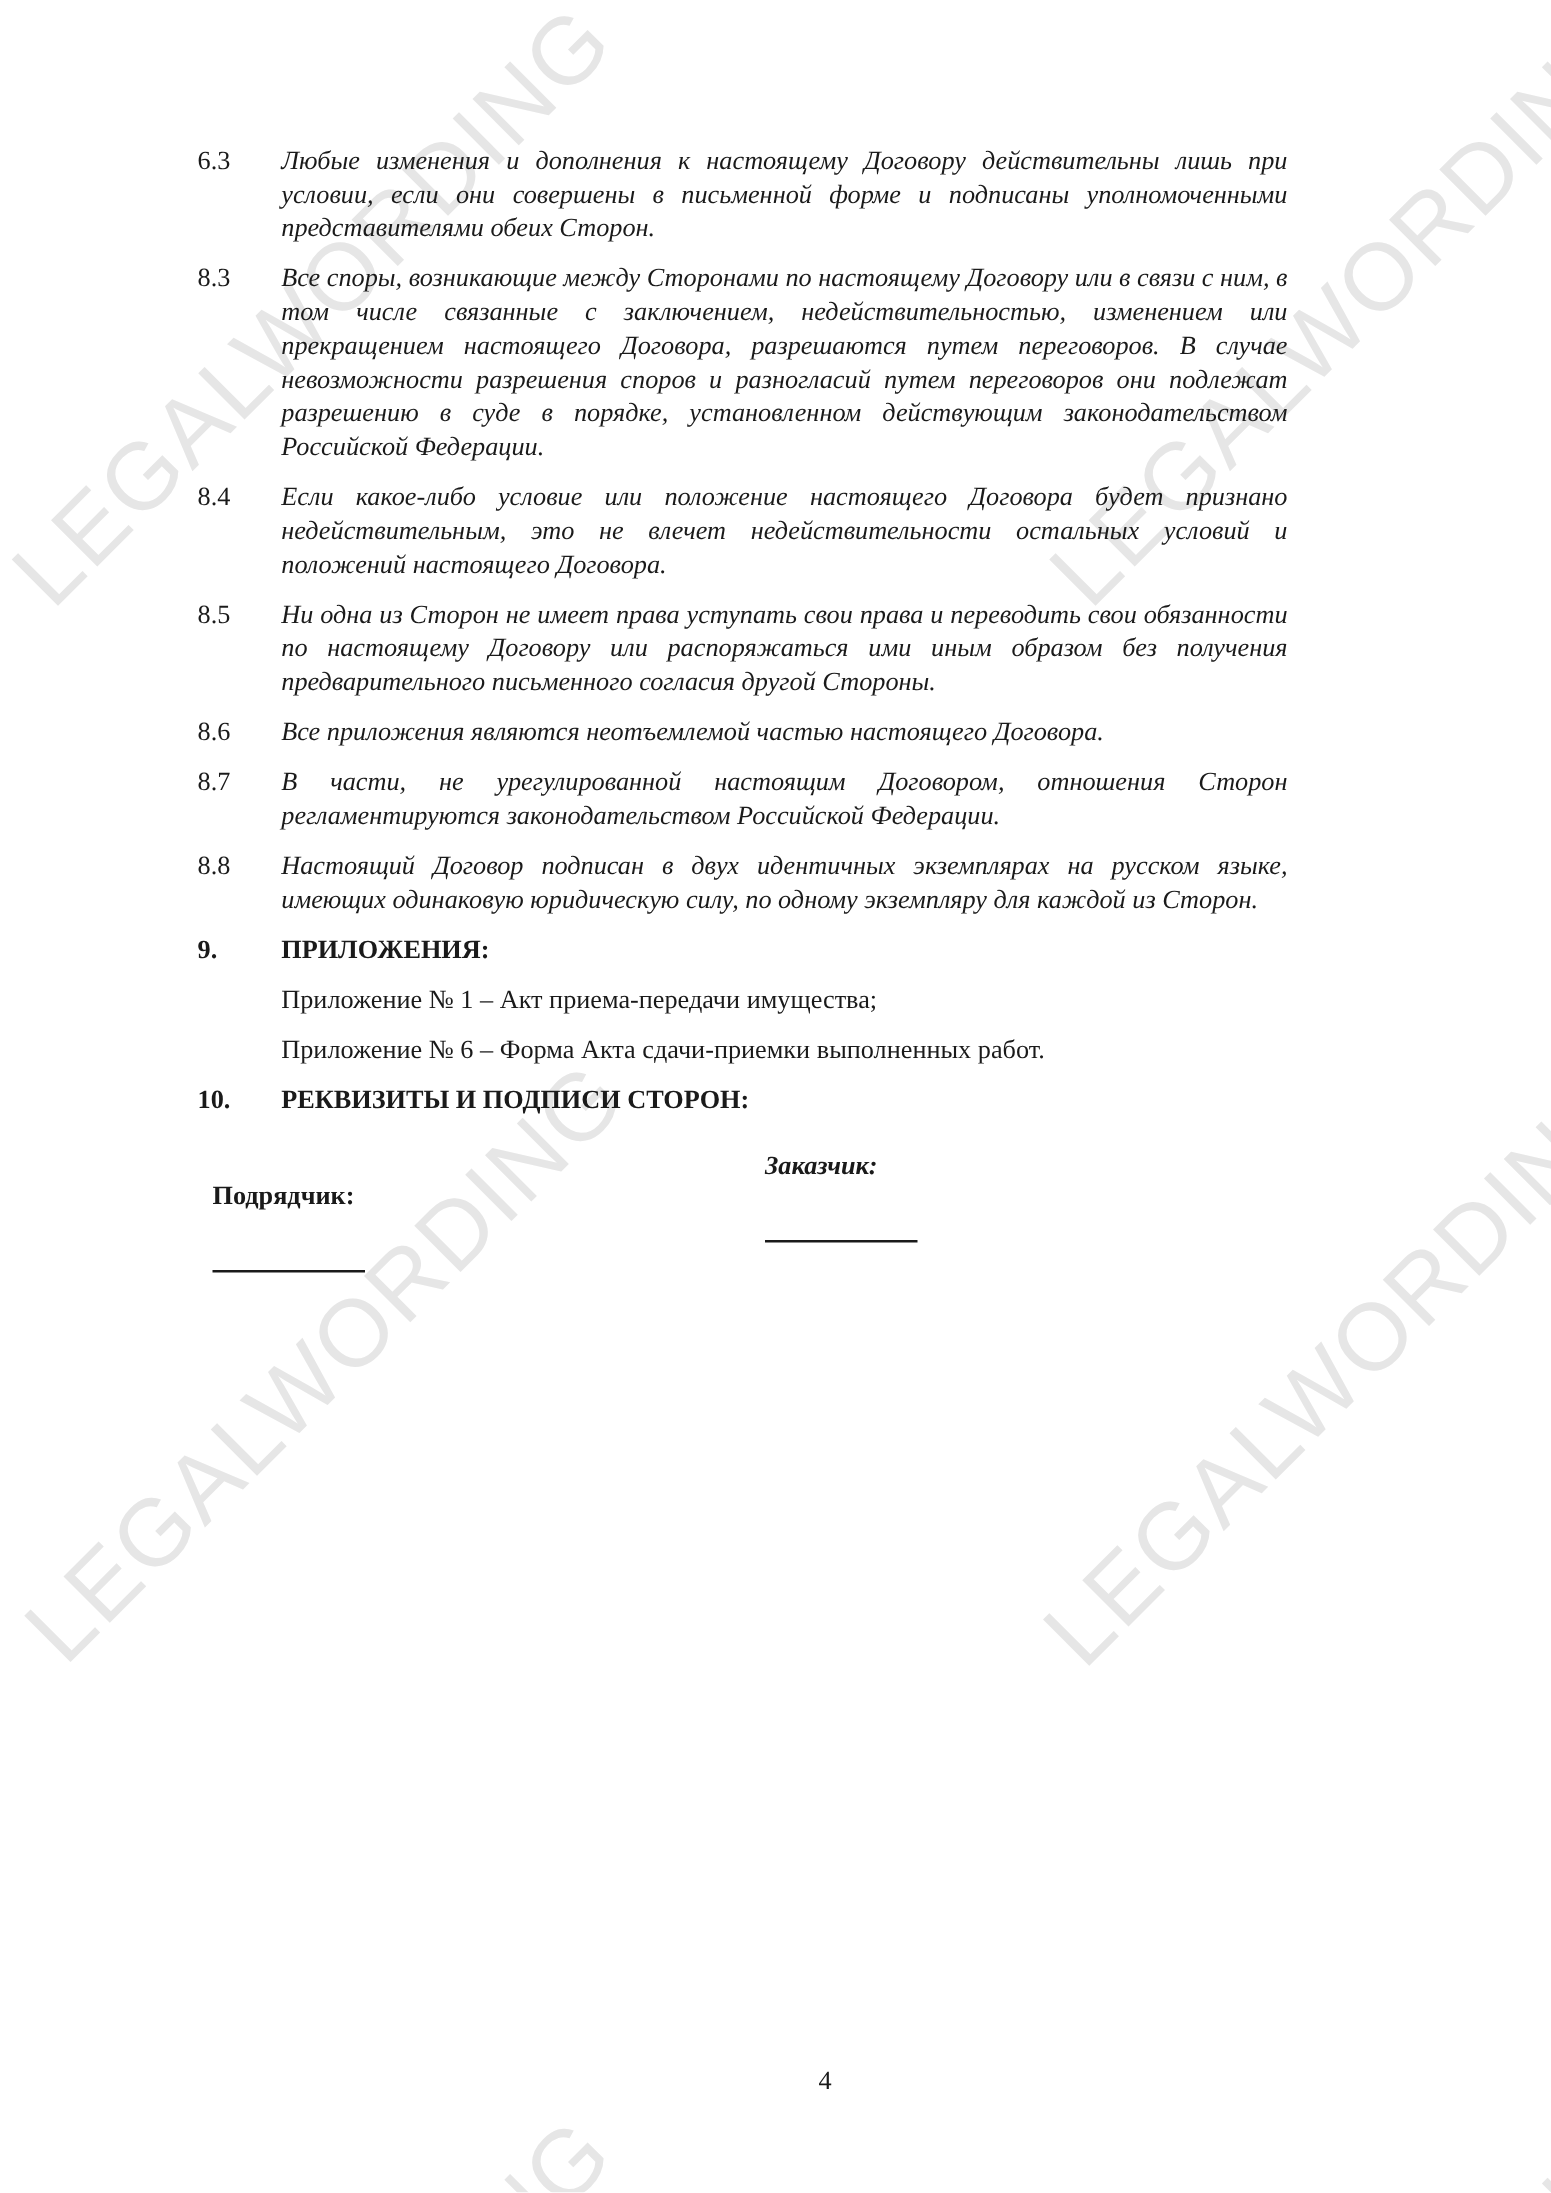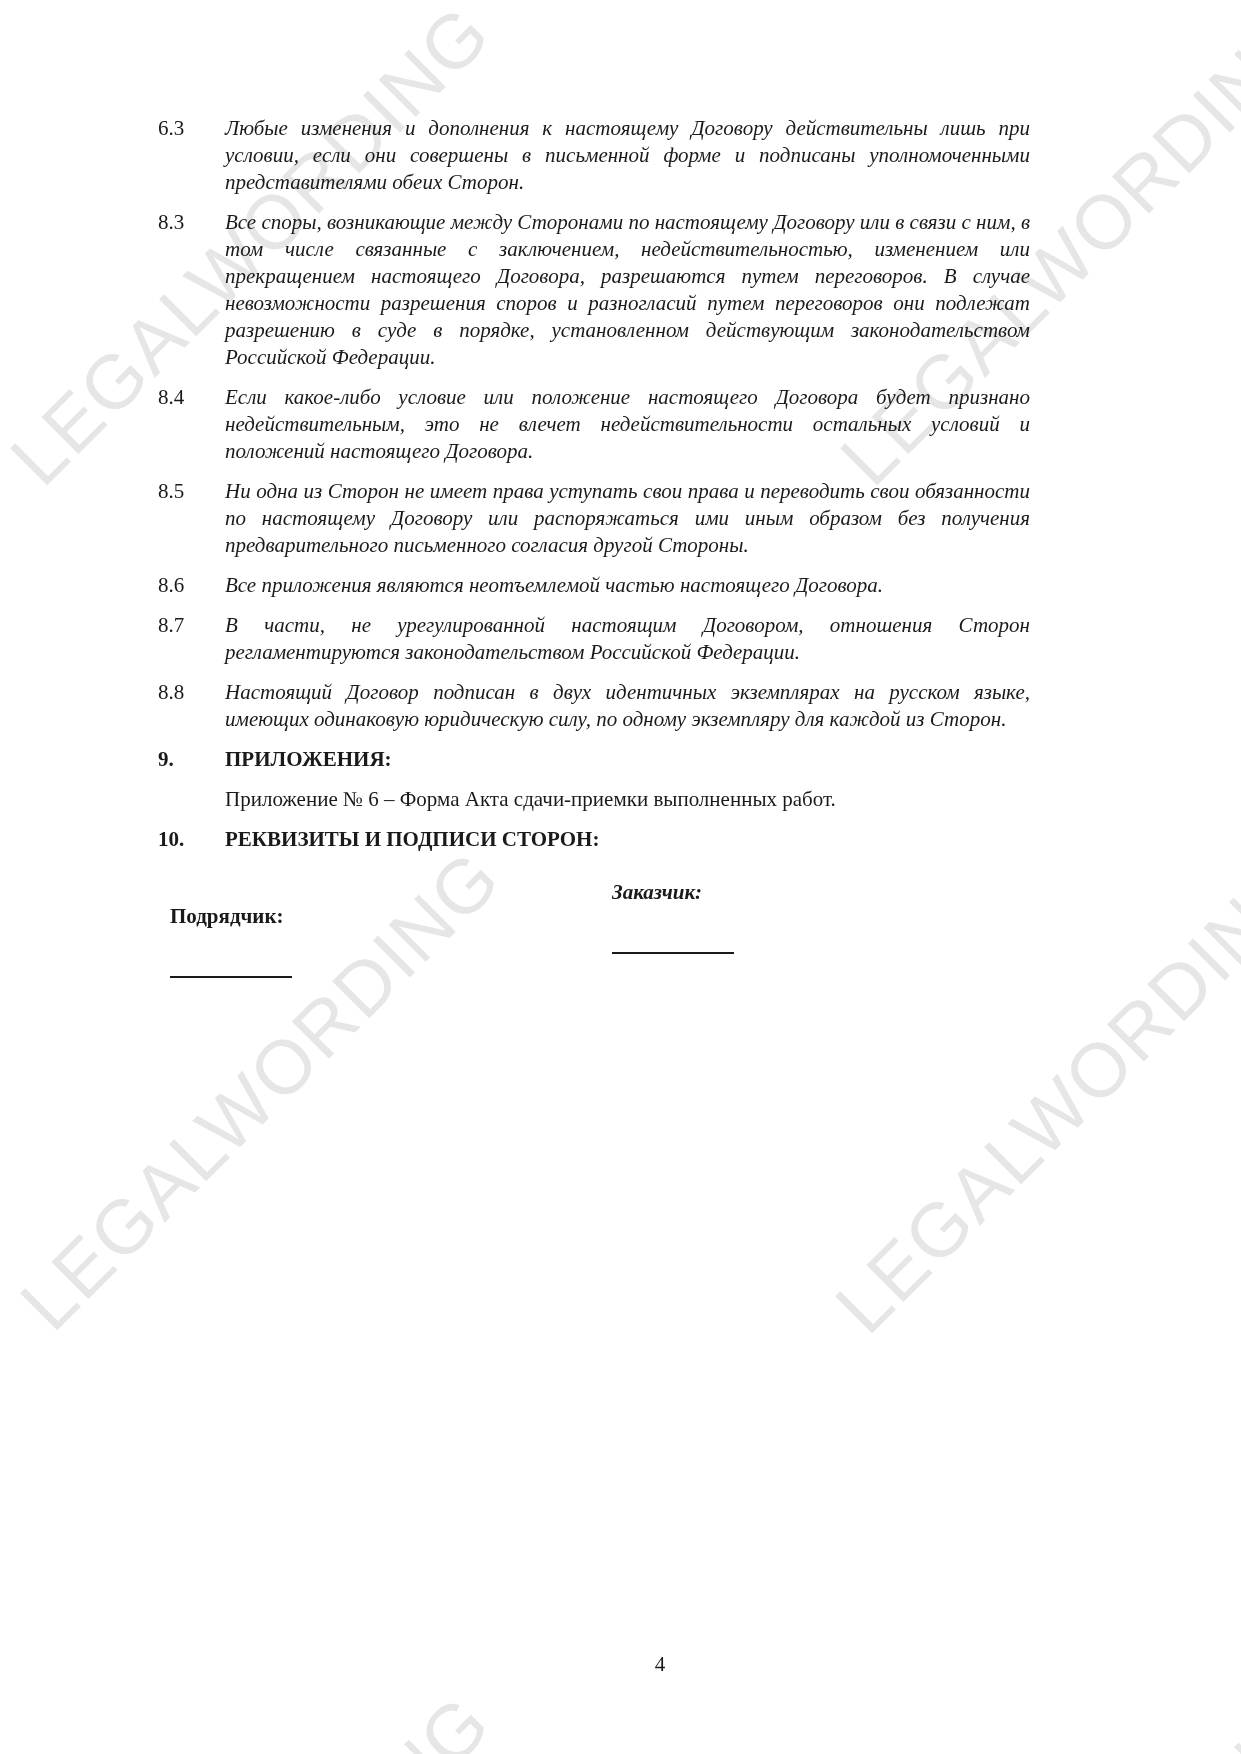--- a/index.html
+++ b/index.html
@@ -113,20 +113,21 @@
     <div class="clause">
       <div class="num">8.8</div>
       <div class="body">Настоящий Договор подписан в двух идентичных экземплярах на русском языке, имеющих одинаковую юридическую силу, по одному экземпляру для каждой из Сторон.</div>
     </div>
 
     <div class="heading">
       <div class="num">9.</div>
       <div class="title">ПРИЛОЖЕНИЯ:</div>
     </div>
 
+    <div class="appendix">Приложение № 1 – Акт приема-передачи имущества;</div>
     <div class="appendix">Приложение № 6 – Форма Акта сдачи-приемки выполненных работ.</div>
 
     <div class="heading">
       <div class="num">10.</div>
       <div class="title">РЕКВИЗИТЫ И ПОДПИСИ СТОРОН:</div>
     </div>
 
     <div class="sig-row">
       <div class="sig-block-left">
         <div class="sig-label">Подрядчик:</div>

